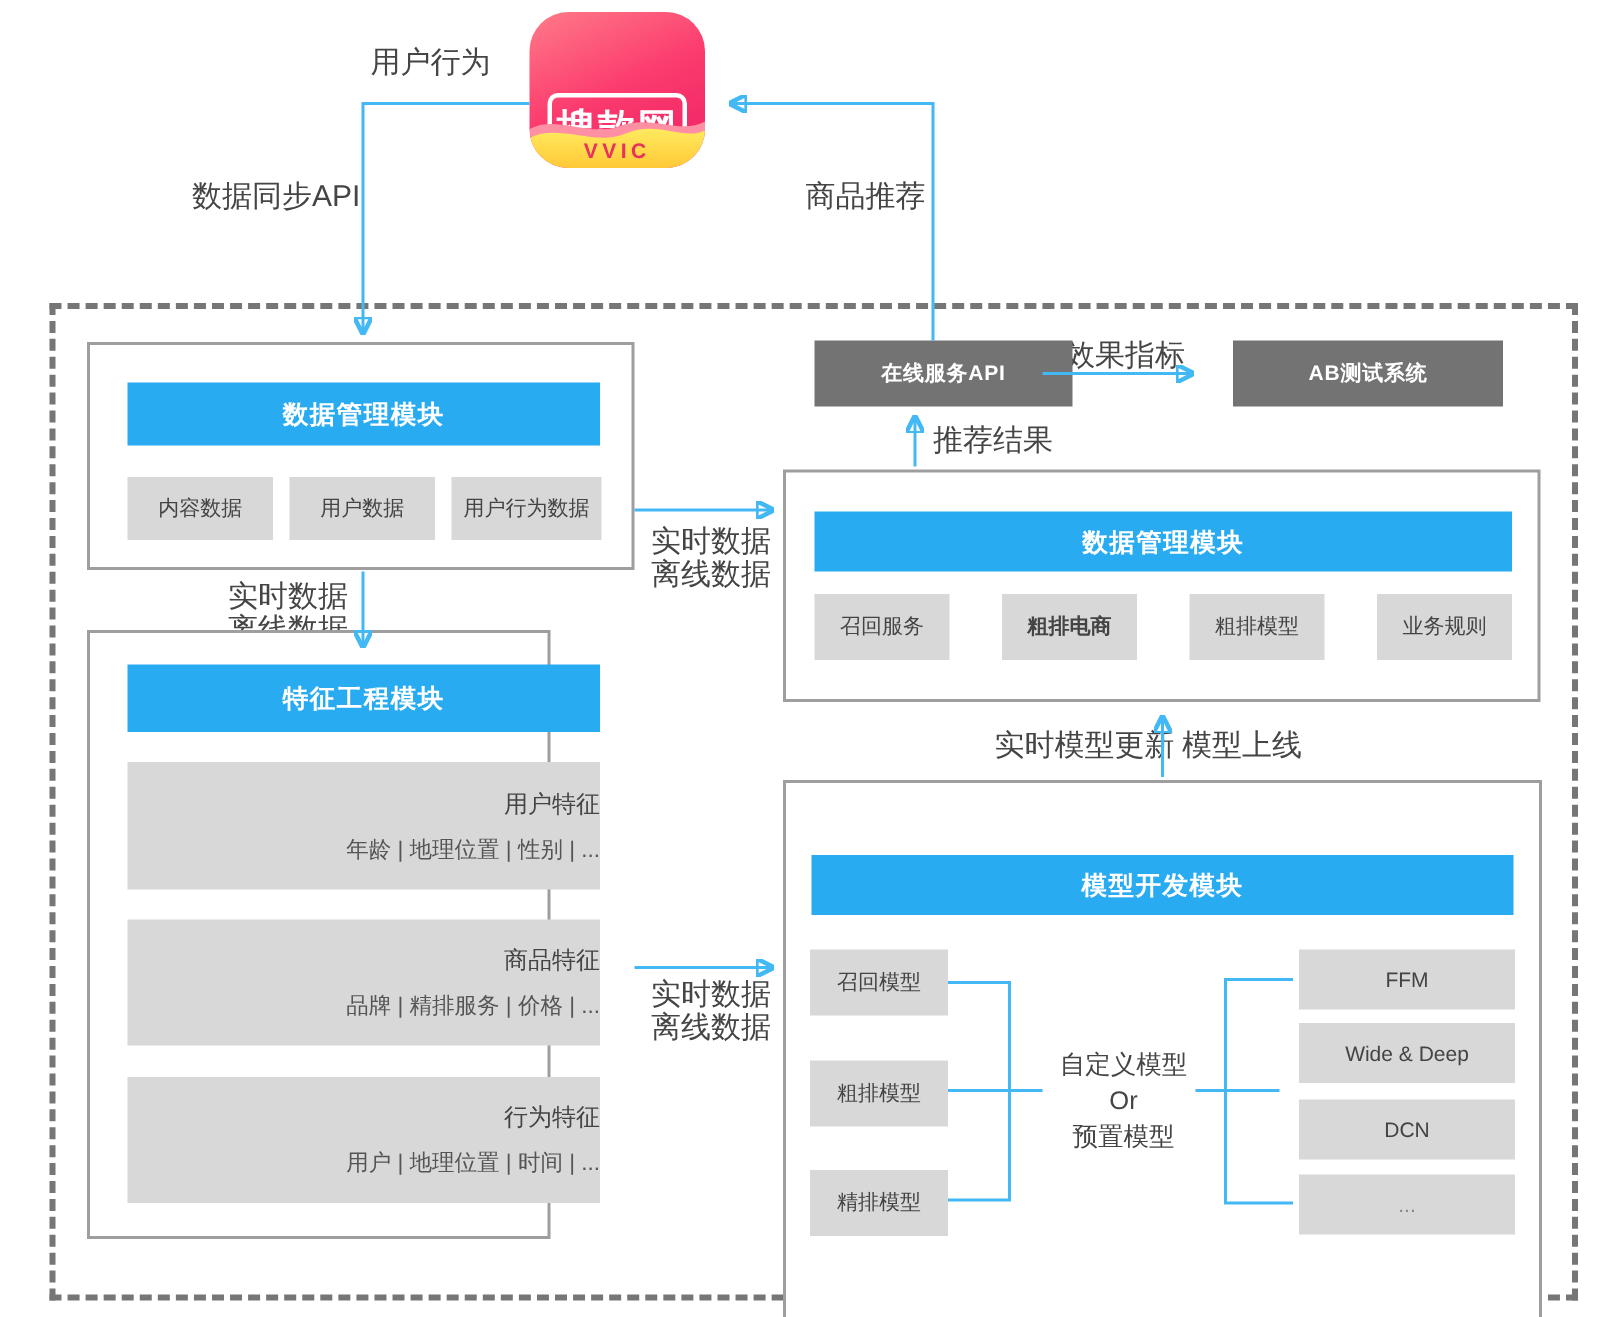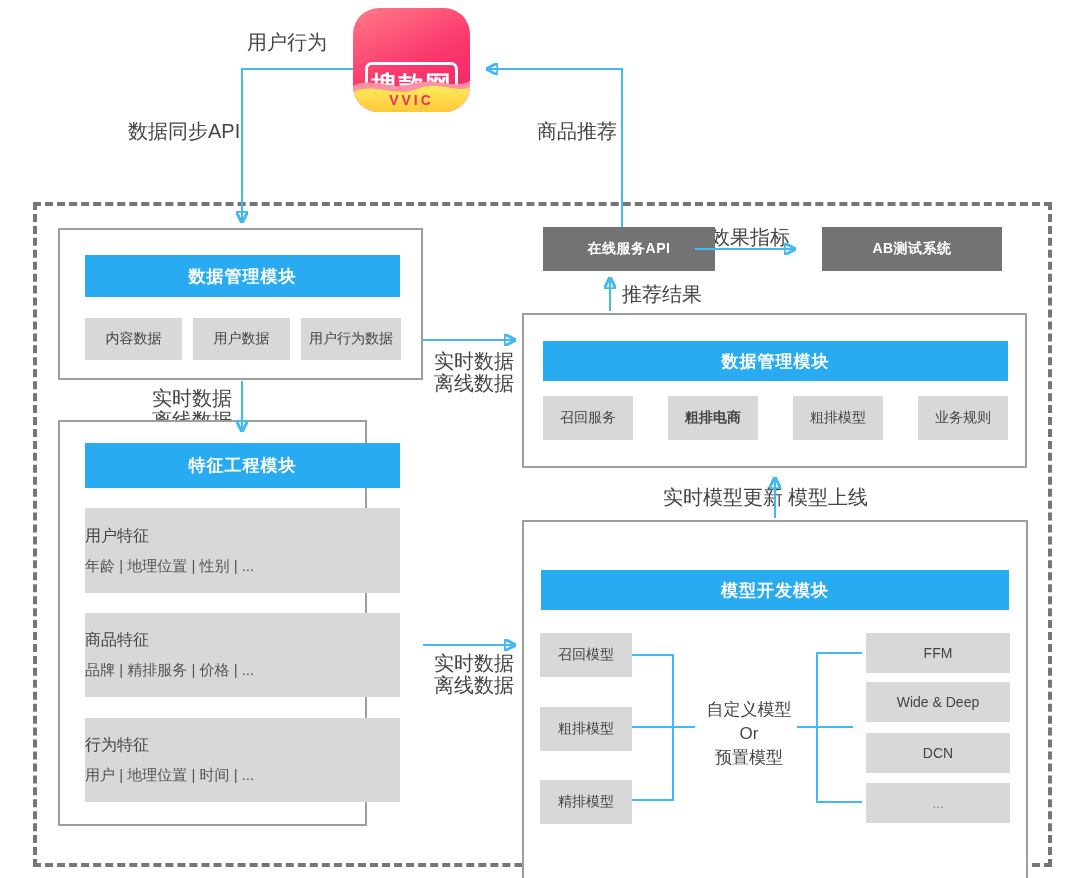--- a/index.html
+++ b/index.html
@@ -24,21 +24,21 @@
   .blue-box{
     position:absolute;background:#737373;color:#fff;font-weight:bold;
     font-size:14px;display:flex;align-items:center;justify-content:center;letter-spacing:.5px;margin-left:20px;
   }
   .gray-item{
     position:absolute;background:#D8D8D8;color:#444;font-size:14px;
     display:flex;align-items:center;justify-content:center;white-space:nowrap;
   }
   .feature-item{
     position:absolute;background:#D8D8D8;color:#444;
-    display:flex;flex-direction:column;align-items:flex-start;justify-content:center;gap:10px;
+    display:flex;flex-direction:column;align-items:flex-end;justify-content:center;gap:10px;
   }
   .feature-item .ft{font-size:16px;}
   .feature-item .fd{font-size:15px;color:#555;}
   .label{
     position:absolute;font-size:20px;color:#454545;white-space:nowrap;line-height:22px;
   }
   .label .ln{display:block;}
   .center-note{
     position:absolute;left:130px;top:176px;width:190px;text-align:center;
     font-size:17px;color:#454545;line-height:24px;

